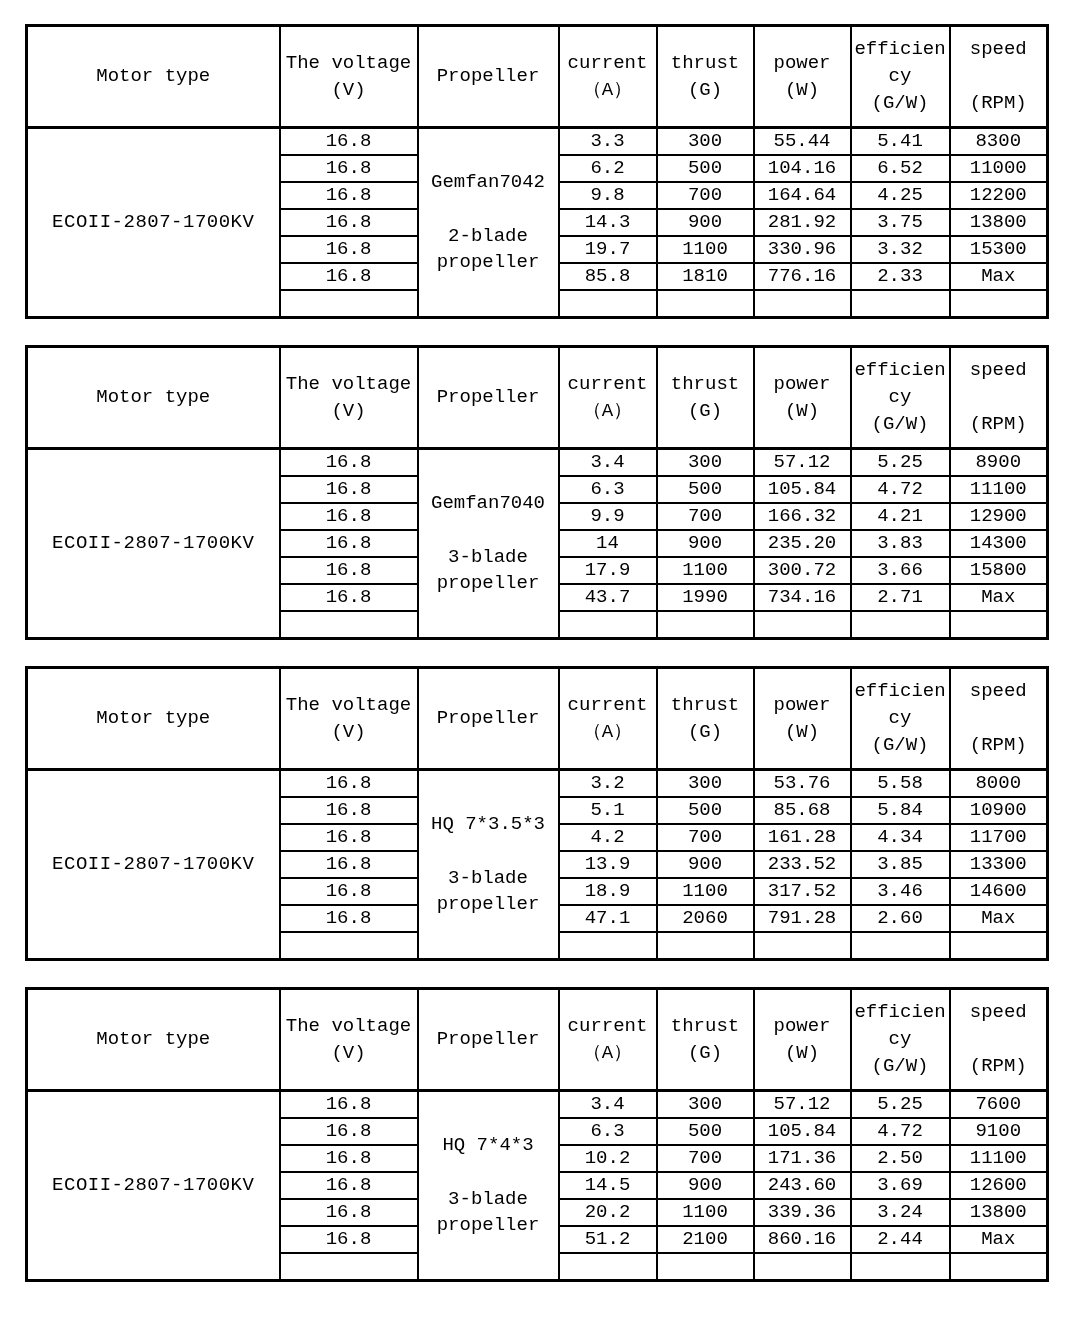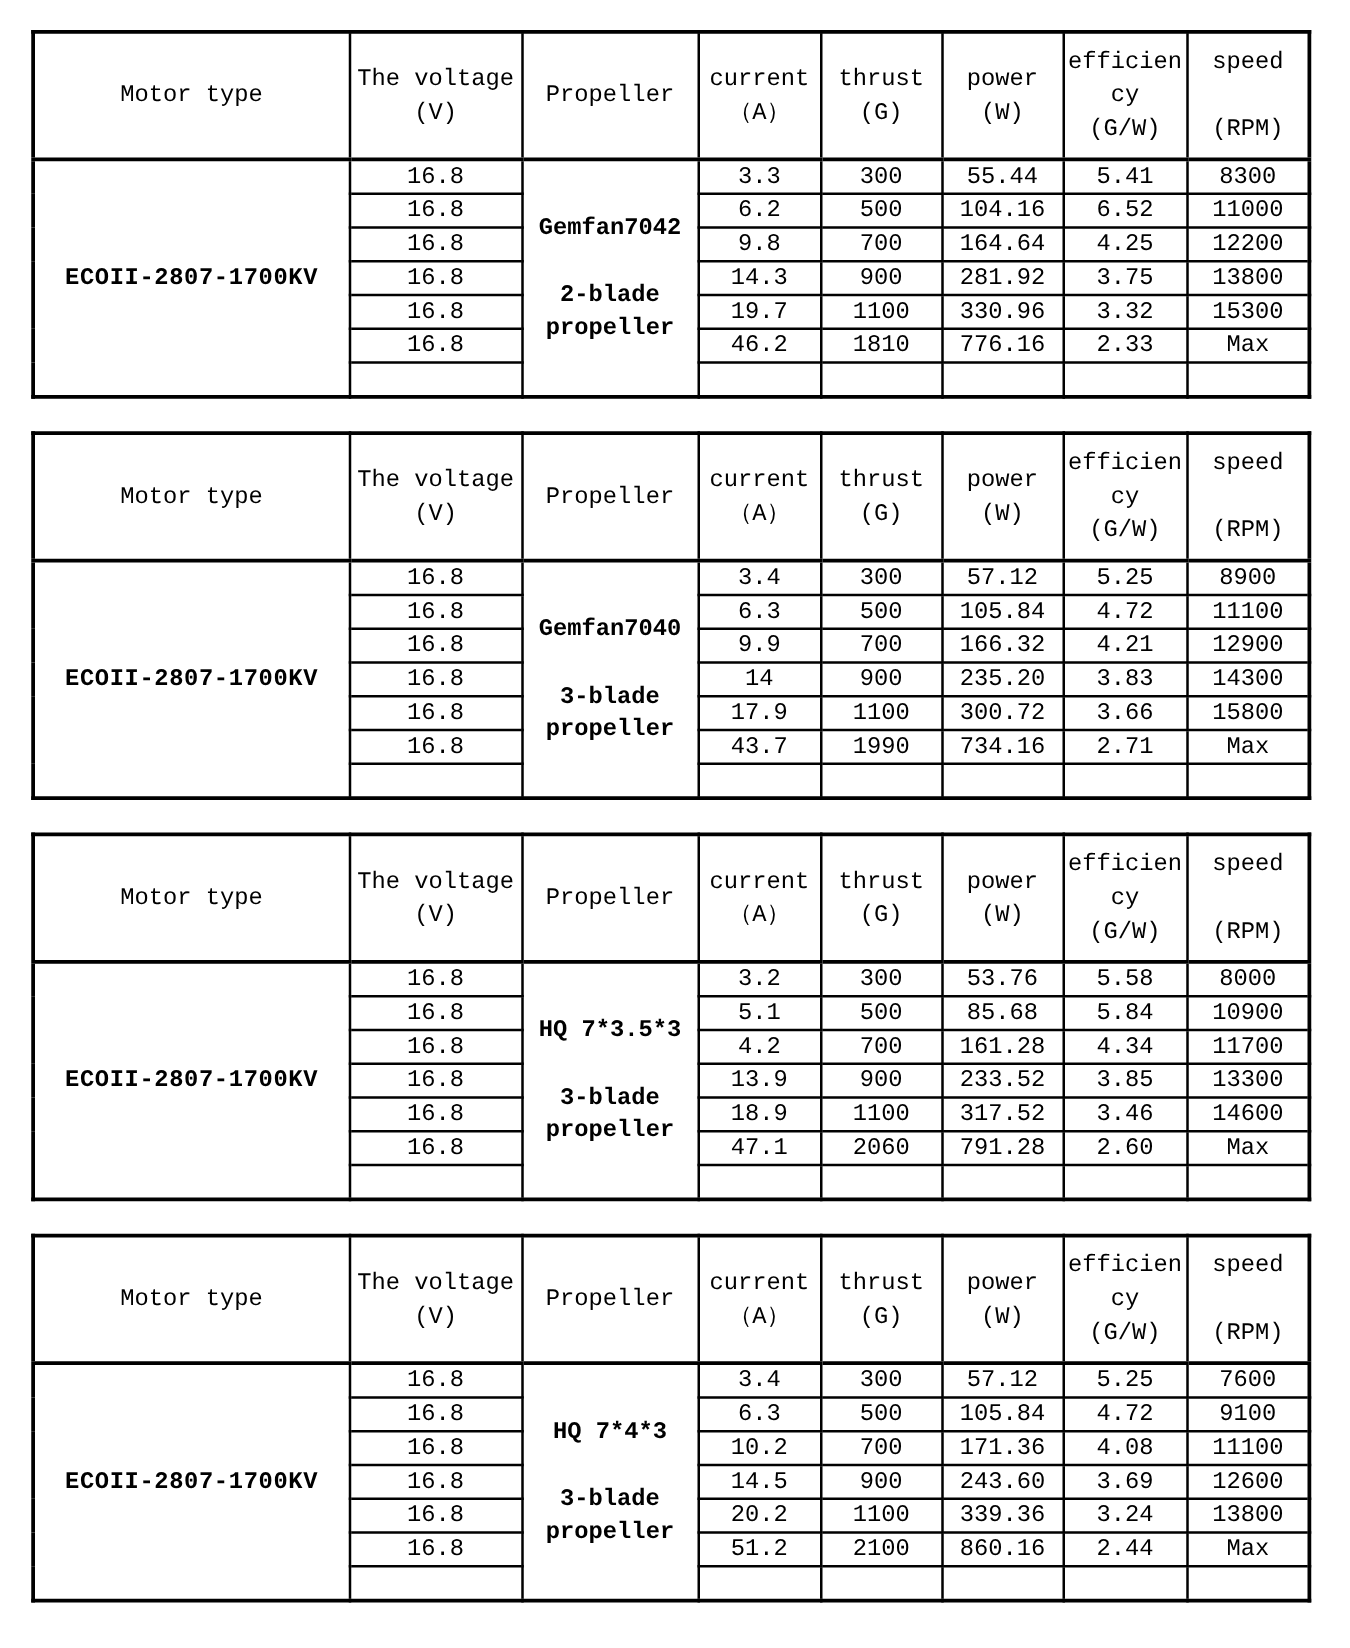--- a/index.html
+++ b/index.html
@@ -48,22 +48,22 @@
   }
   thead th {
     height: 99px;
     line-height: 1.42;
     border-bottom: 3px solid #000000;
   }
   tbody td {
     height: 25px;
     line-height: 1.25;
   }
-  td.motor-cell { letter-spacing: 0.5px; font-weight: bold; }
-  td.prop-cell  { line-height: 1.42; font-weight: bold; }
+  td.motor-cell { letter-spacing: 0.5px; }
+  td.prop-cell  { line-height: 1.42; }
 </style>
 </head>
 <body>
 
 <main class="page">
   <table class="spec-table">
     <colgroup>
       <col class="c-motor">
         <col class="c-volt">
         <col class="c-prop">
@@ -134,21 +134,21 @@
         <tr>
           <td>16.8</td>
           <td>19.7</td>
           <td>1100</td>
           <td>330.96</td>
           <td>3.32</td>
           <td>15300</td>
         </tr>
         <tr>
           <td>16.8</td>
-          <td>46.2</td>
+          <td>85.8</td>
           <td>1810</td>
           <td>776.16</td>
           <td>2.33</td>
           <td>Max</td>
         </tr>
         <tr>
           <td></td>
           <td></td>
           <td></td>
           <td></td>
@@ -401,21 +401,21 @@
           <td>500</td>
           <td>105.84</td>
           <td>4.72</td>
           <td>9100</td>
         </tr>
         <tr>
           <td>16.8</td>
           <td>10.2</td>
           <td>700</td>
           <td>171.36</td>
-          <td>4.08</td>
+          <td>2.50</td>
           <td>11100</td>
         </tr>
         <tr>
           <td>16.8</td>
           <td>14.5</td>
           <td>900</td>
           <td>243.60</td>
           <td>3.69</td>
           <td>12600</td>
         </tr>

